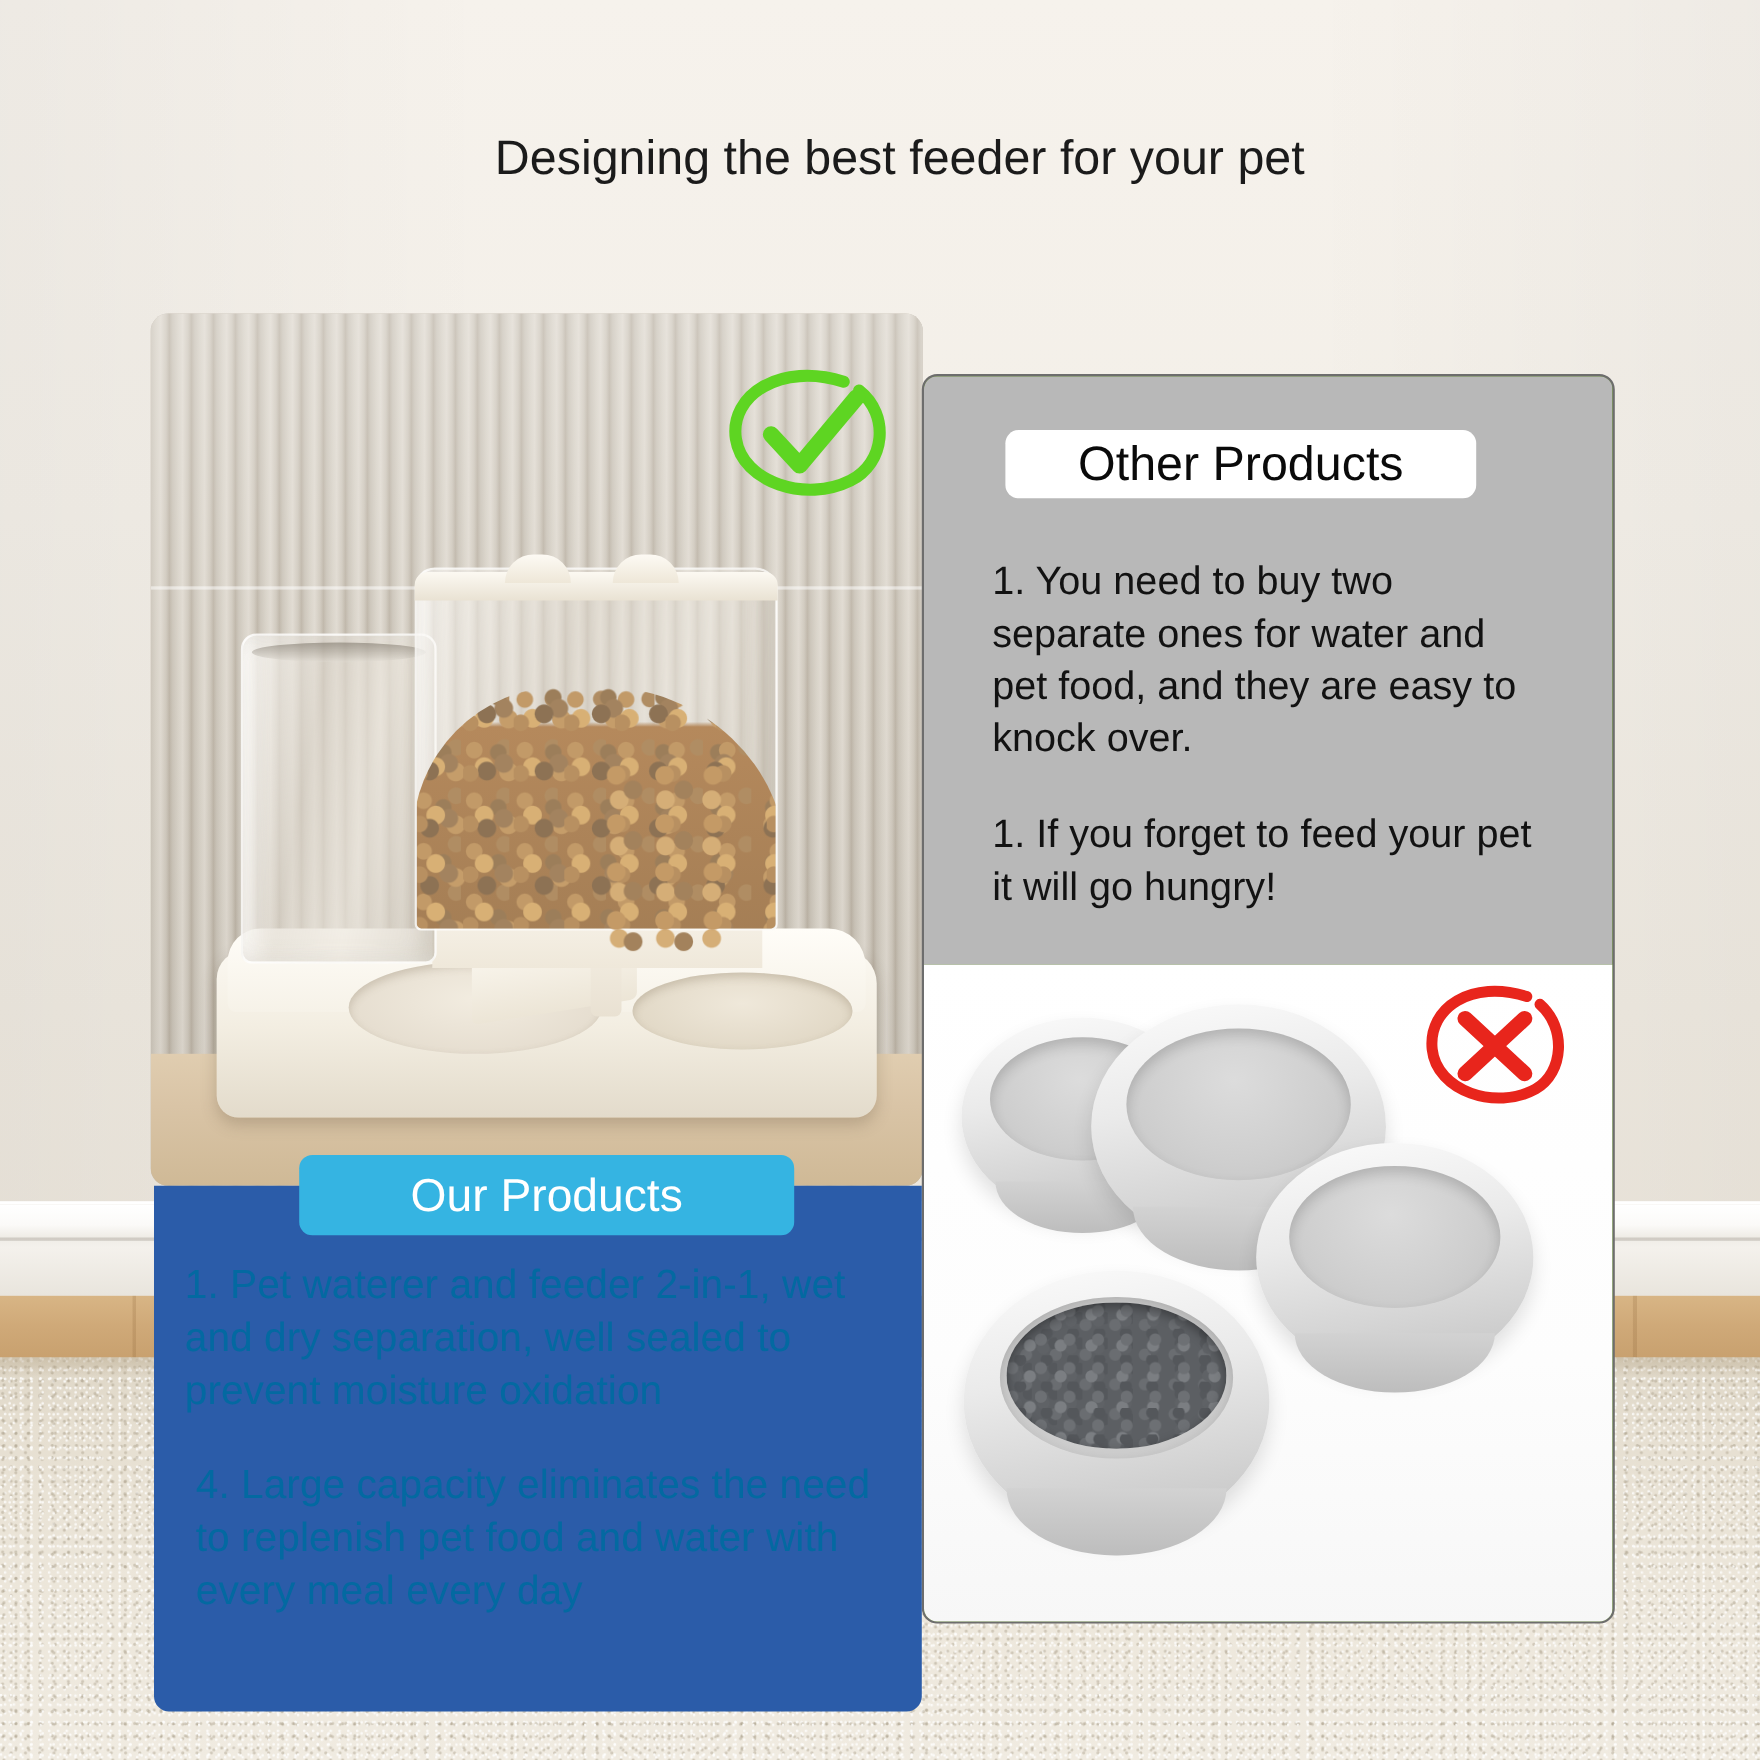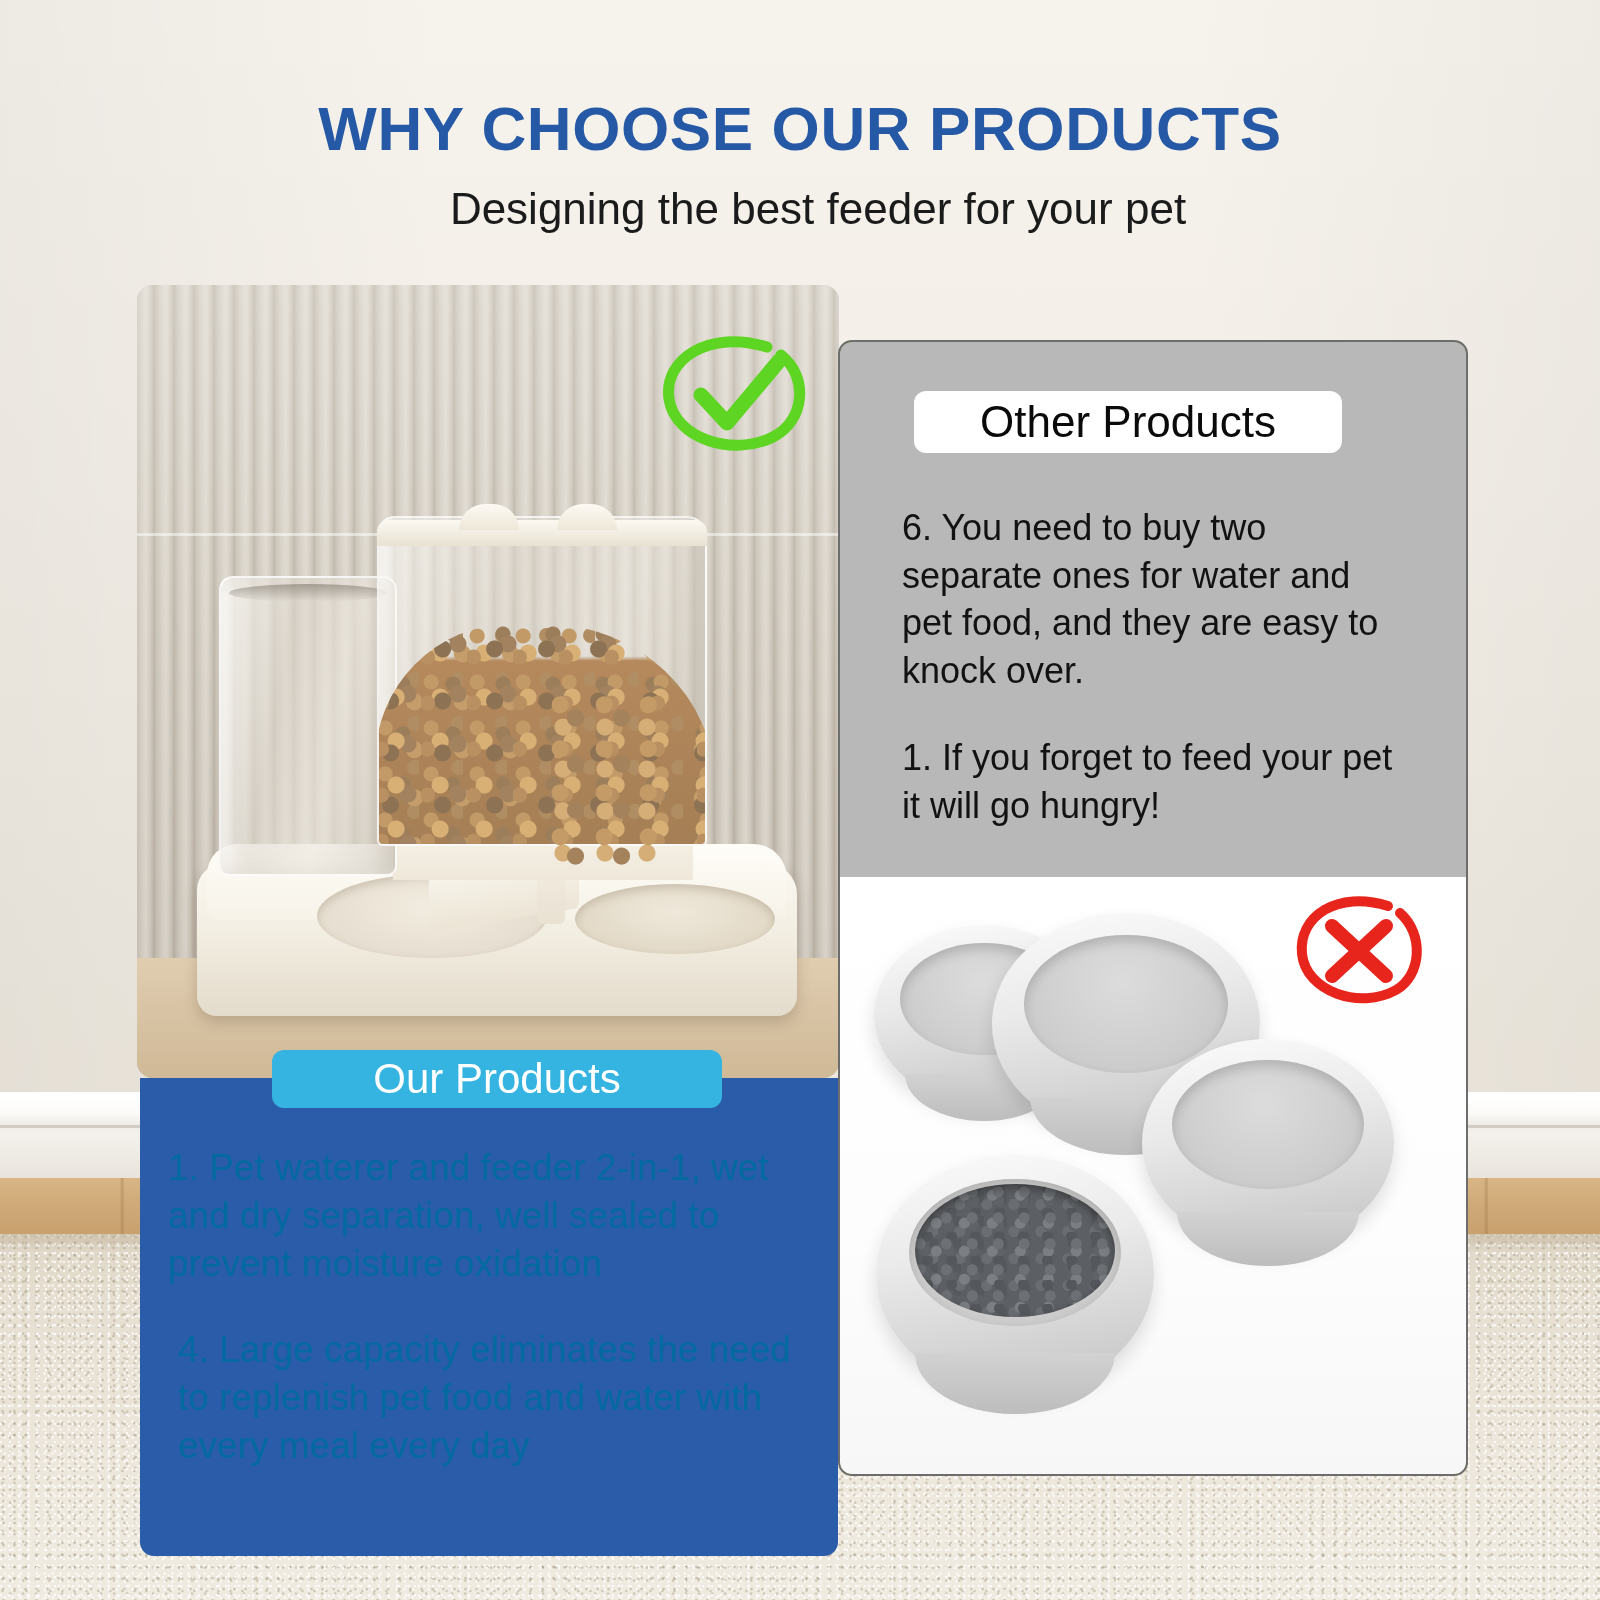--- a/index.html
+++ b/index.html
@@ -265,21 +265,21 @@
     box-shadow: inset 0 4px 10px rgba(0,0,0,0.35);
   }
 
   
   .blue-panel {
     position:absolute; left:140px; top:1078px; width:698px; height:478px;
     background: #2b5ca9;
     border-radius: 0 0 14px 14px;
   }
   .our-pill {
-    position:absolute; left:272px; top:1050px; width:450px; height:58px;
+    position:absolute; left:272px; top:1050px; width:450px; height:73px;
     background: #35b4e2; border-radius: 12px;
     display:flex; align-items:center; justify-content:center;
   }
   .our-pill span { font-size: 42px; color:#ffffff; line-height:1; }
   .our-text {
     position:absolute; left:168px; top:1144px; width:642px;
     font-size: 37px; color:#0369a1; line-height: 1.30;
   }
   .our-text p + p { margin-top: 38px; padding-left: 10px; }
 </style>
@@ -288,21 +288,20 @@
 
 <div id="page">
 
   <div class="room-wall"></div>
   <div class="room-baseboard"></div>
   <div class="room-floor"></div>
   <div class="room-carpet"></div>
   <div class="carpet-edge"></div>
 
   <div class="header">
-    <div class="headline">WHY CHOOSE OUR PRODUCTS</div>
     <div class="subhead">Designing the best feeder for your pet</div>
   </div>
 
   <div class="left-card">
     <div class="ribbed-wall"></div>
     <div class="wall-seam"></div>
     <div class="floor-strip"></div>
 
     <div class="feeder">
       <div class="base"></div>
@@ -330,21 +329,21 @@
     </svg>
   </div>
 
   <div class="right-card">
 
     <div class="right-gray">
       <div class="other-pill">
         <span>Other Products</span>
       </div>
       <div class="other-text">
-        <p>6. You need to buy two separate ones for water and pet food, and they are easy to knock over.</p>
+        <p>1. You need to buy two separate ones for water and pet food, and they are easy to knock over.</p>
         <p>1. If you forget to feed your pet it will go hungry!</p>
       </div>
     </div>
 
     <div class="right-white">
 
       <div class="bowl" style="left:34px; top:48px; width:220px; height:180px;">
         <div class="bowl-body"></div>
         <div class="bowl-inner"></div>
         <div class="bowl-foot"></div>

